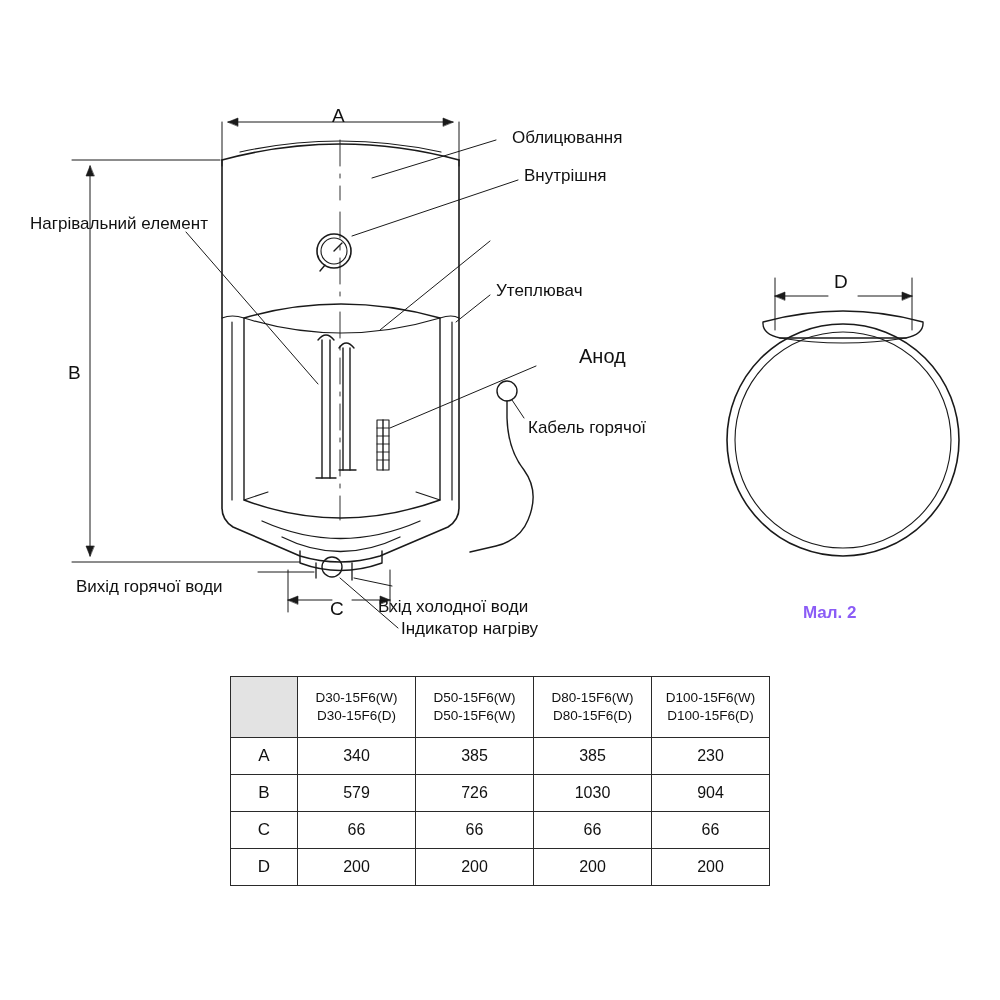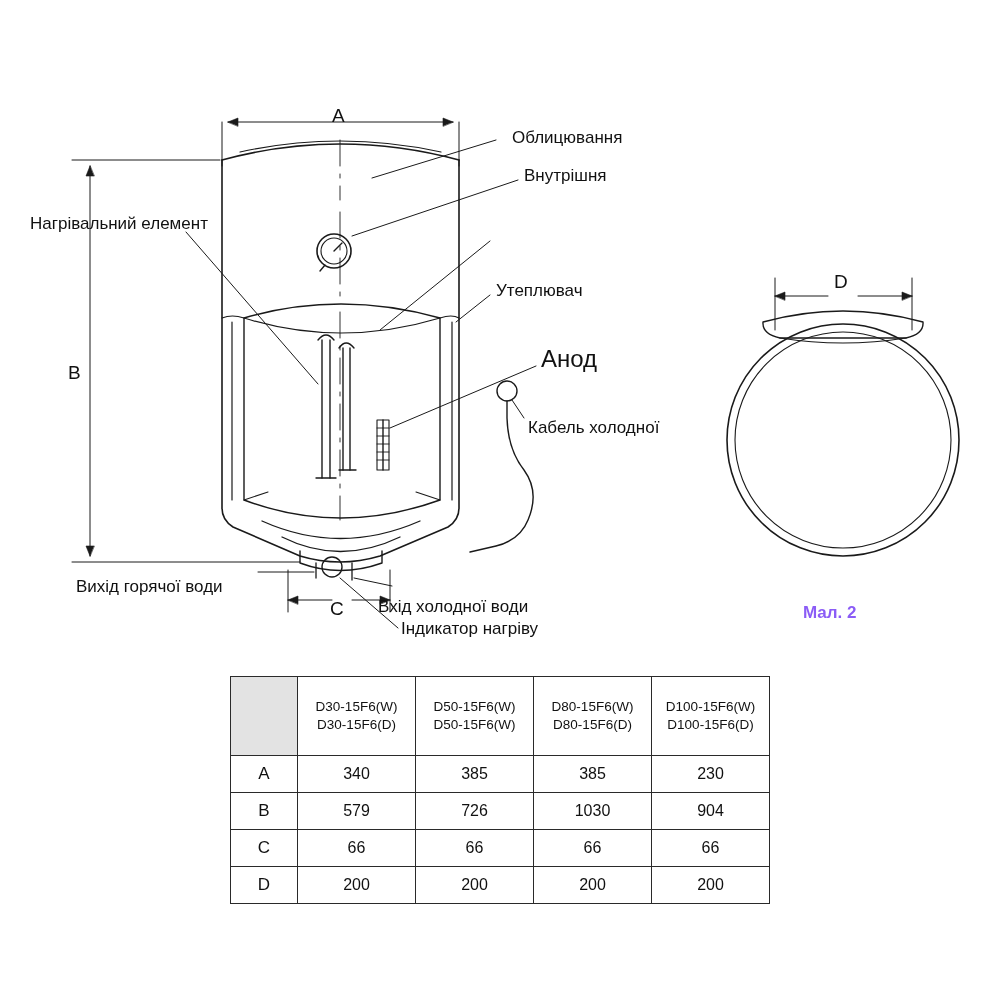--- a/index.html
+++ b/index.html
@@ -7,40 +7,40 @@
     width:1000px;height:1000px;
     background:#ffffff;
     font-family:"Liberation Sans", sans-serif;
     color:#1a1a1a;
     position:relative;
     overflow:hidden;
   }
   .stage{position:absolute;left:0;top:0;width:1000px;height:1000px;}
   svg.diagram{position:absolute;left:0;top:0;width:1000px;height:660px;}
   .lbl{position:absolute;font-size:17px;color:#111;white-space:nowrap;}
-  .lbl.big{font-size:24px;}
+  .lbl.big{font-size:20px;margin-left:38px;}
   .dim{position:absolute;font-size:19px;color:#111;font-weight:400;}
   .fig-caption{position:absolute;font-size:17px;font-weight:bold;color:#8b5cf6;}
 
   
   .spec-wrap{position:absolute;left:230px;top:676px;width:540px;}
   table.spec{border-collapse:collapse;width:540px;table-layout:fixed;}
   table.spec td{
     border:1px solid #2a2a2a;
     text-align:center;
     font-size:16px;
     padding:4px 2px;
     color:#111;
     height:28px;
   }
   table.spec tr.head td{
     font-size:13.5px;
     line-height:1.35;
     height:46px;
-    padding:16px 2px;
+    padding:7px 2px;
   }
   table.spec td.rowlab{width:62px;font-size:17px;}
   table.spec tr.head td.corner{background:#e3e3e3;}
   .note{
     position:absolute;left:230px;top:852px;width:560px;
     text-align:center;font-size:17px;color:#111;
   }
 </style>
 </head>
 <body>
@@ -153,21 +153,21 @@
 
   <div class="dim" style="left:332px;top:105px;">A</div>
   <div class="dim" style="left:68px;top:362px;">B</div>
   <div class="dim" style="left:330px;top:598px;">C</div>
   <div class="dim" style="left:834px;top:271px;">D</div>
 
   <div class="lbl" style="left:500px;top:128px;margin-left:12px;">Облицювання</div>
   <div class="lbl" style="left:524px;top:166px;">Внутрішня</div>
   <div class="lbl" style="left:496px;top:281px;">Утеплювач</div>
   <div class="lbl big" style="left:541px;top:345px;">Анод</div>
-  <div class="lbl" style="left:528px;top:418px;">Кабель холодної</div>
+  <div class="lbl" style="left:528px;top:418px;">Кабель горячої</div>
   <div class="lbl" style="left:30px;top:214px;">Нагрівальний елемент</div>
   <div class="lbl" style="left:76px;top:577px;">Вихід горячої води</div>
   <div class="lbl" style="left:378px;top:577px;margin-top:20px;">Вхід холодної води</div>
   <div class="lbl" style="left:401px;top:619px;">Індикатор нагріву</div>
 
   <div class="fig-caption" style="left:803px;top:603px;">Мал. 2</div>
 
   <div class="spec-wrap">
     <table class="spec">
       <tbody>

